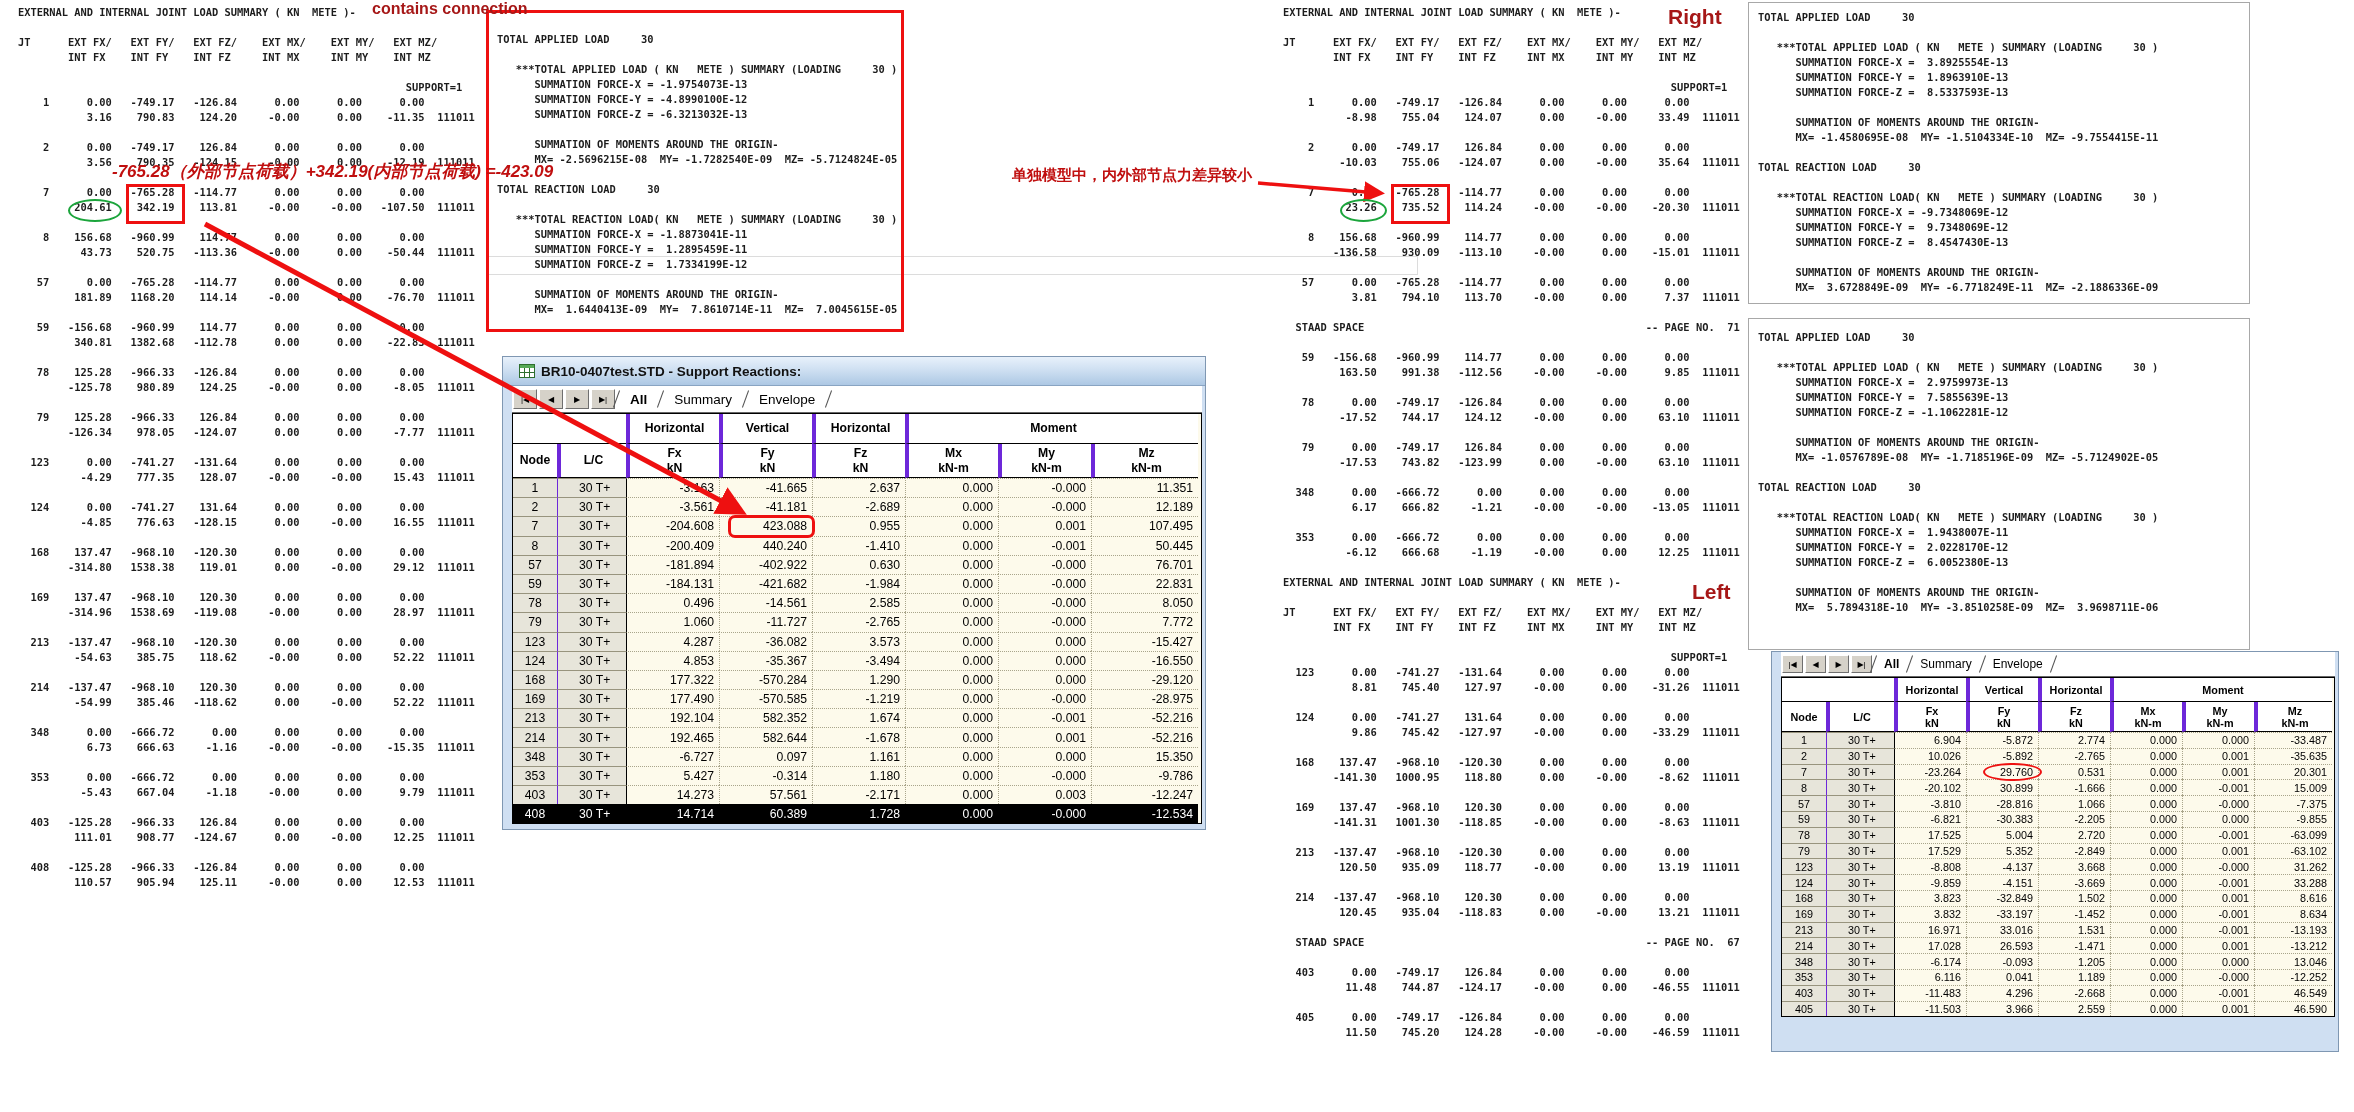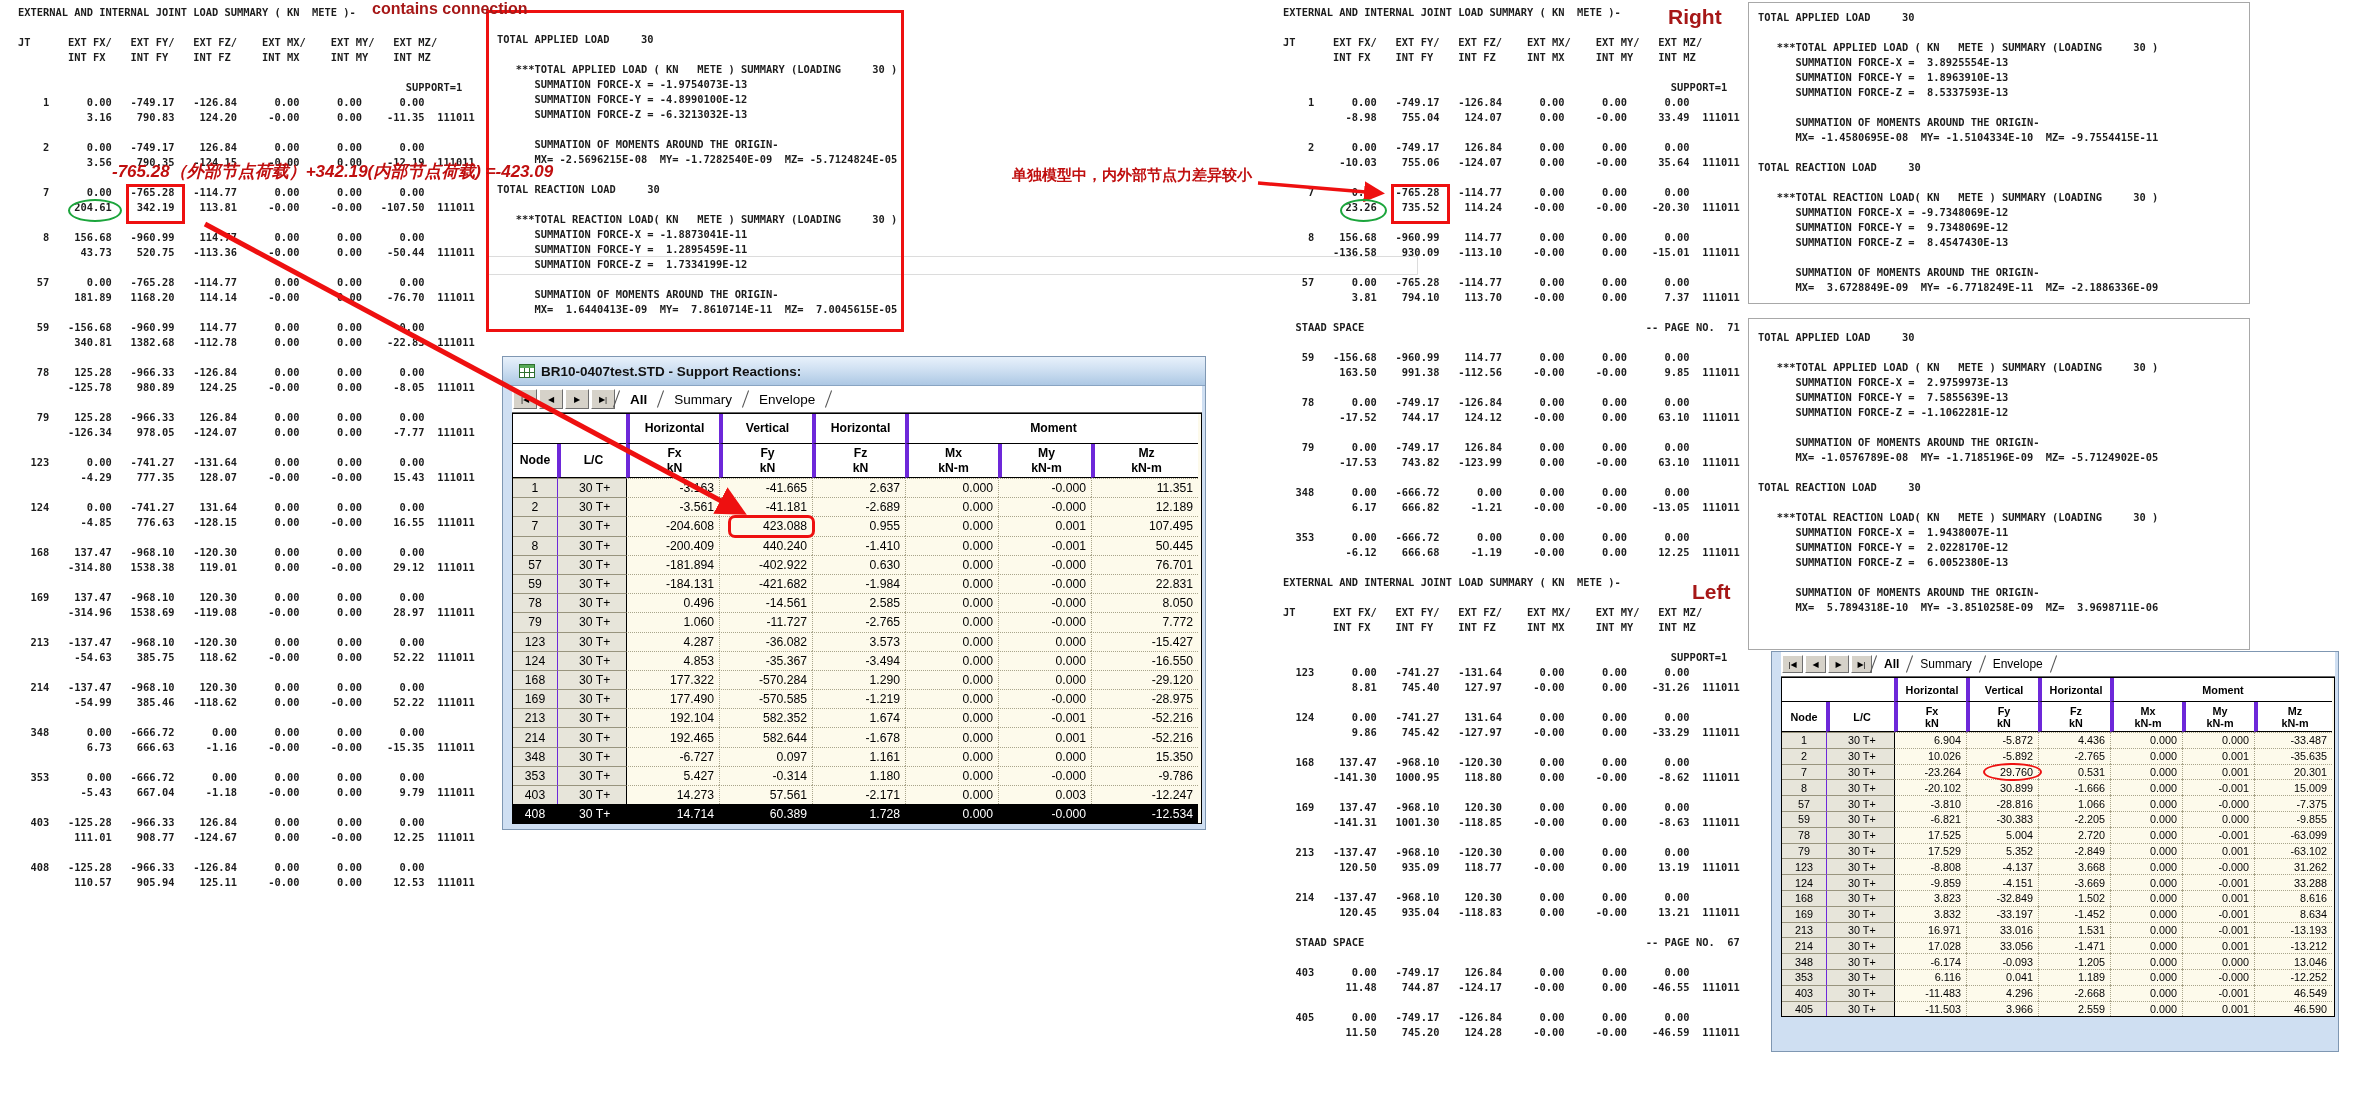--- a/index.html
+++ b/index.html
@@ -502,21 +502,21 @@
           <div>kN-m</div>
         </div>
         <div class="h">
           <div>Mz</div>
           <div>kN-m</div>
         </div>
         <div class="cellv bn">1</div>
         <div class="cellv blc">30 T+</div>
         <div class="cellv bv first">6.904</div>
         <div class="cellv bv">-5.872</div>
-        <div class="cellv bv">4.436</div>
+        <div class="cellv bv">2.774</div>
         <div class="cellv bv">0.000</div>
         <div class="cellv bv">0.000</div>
         <div class="cellv bv">-33.487</div>
         <div class="cellv bn">2</div>
         <div class="cellv blc">30 T+</div>
         <div class="cellv bv first">10.026</div>
         <div class="cellv bv">-5.892</div>
         <div class="cellv bv">-2.765</div>
         <div class="cellv bv">0.000</div>
         <div class="cellv bv">0.001</div>
@@ -605,21 +605,21 @@
         <div class="cellv blc">30 T+</div>
         <div class="cellv bv first">16.971</div>
         <div class="cellv bv">33.016</div>
         <div class="cellv bv">1.531</div>
         <div class="cellv bv">0.000</div>
         <div class="cellv bv">-0.001</div>
         <div class="cellv bv">-13.193</div>
         <div class="cellv bn">214</div>
         <div class="cellv blc">30 T+</div>
         <div class="cellv bv first">17.028</div>
-        <div class="cellv bv">33.056</div>
+        <div class="cellv bv">26.593</div>
         <div class="cellv bv">-1.471</div>
         <div class="cellv bv">0.000</div>
         <div class="cellv bv">0.001</div>
         <div class="cellv bv">-13.212</div>
         <div class="cellv bn">348</div>
         <div class="cellv blc">30 T+</div>
         <div class="cellv bv first">-6.174</div>
         <div class="cellv bv">-0.093</div>
         <div class="cellv bv">1.205</div>
         <div class="cellv bv">0.000</div>

